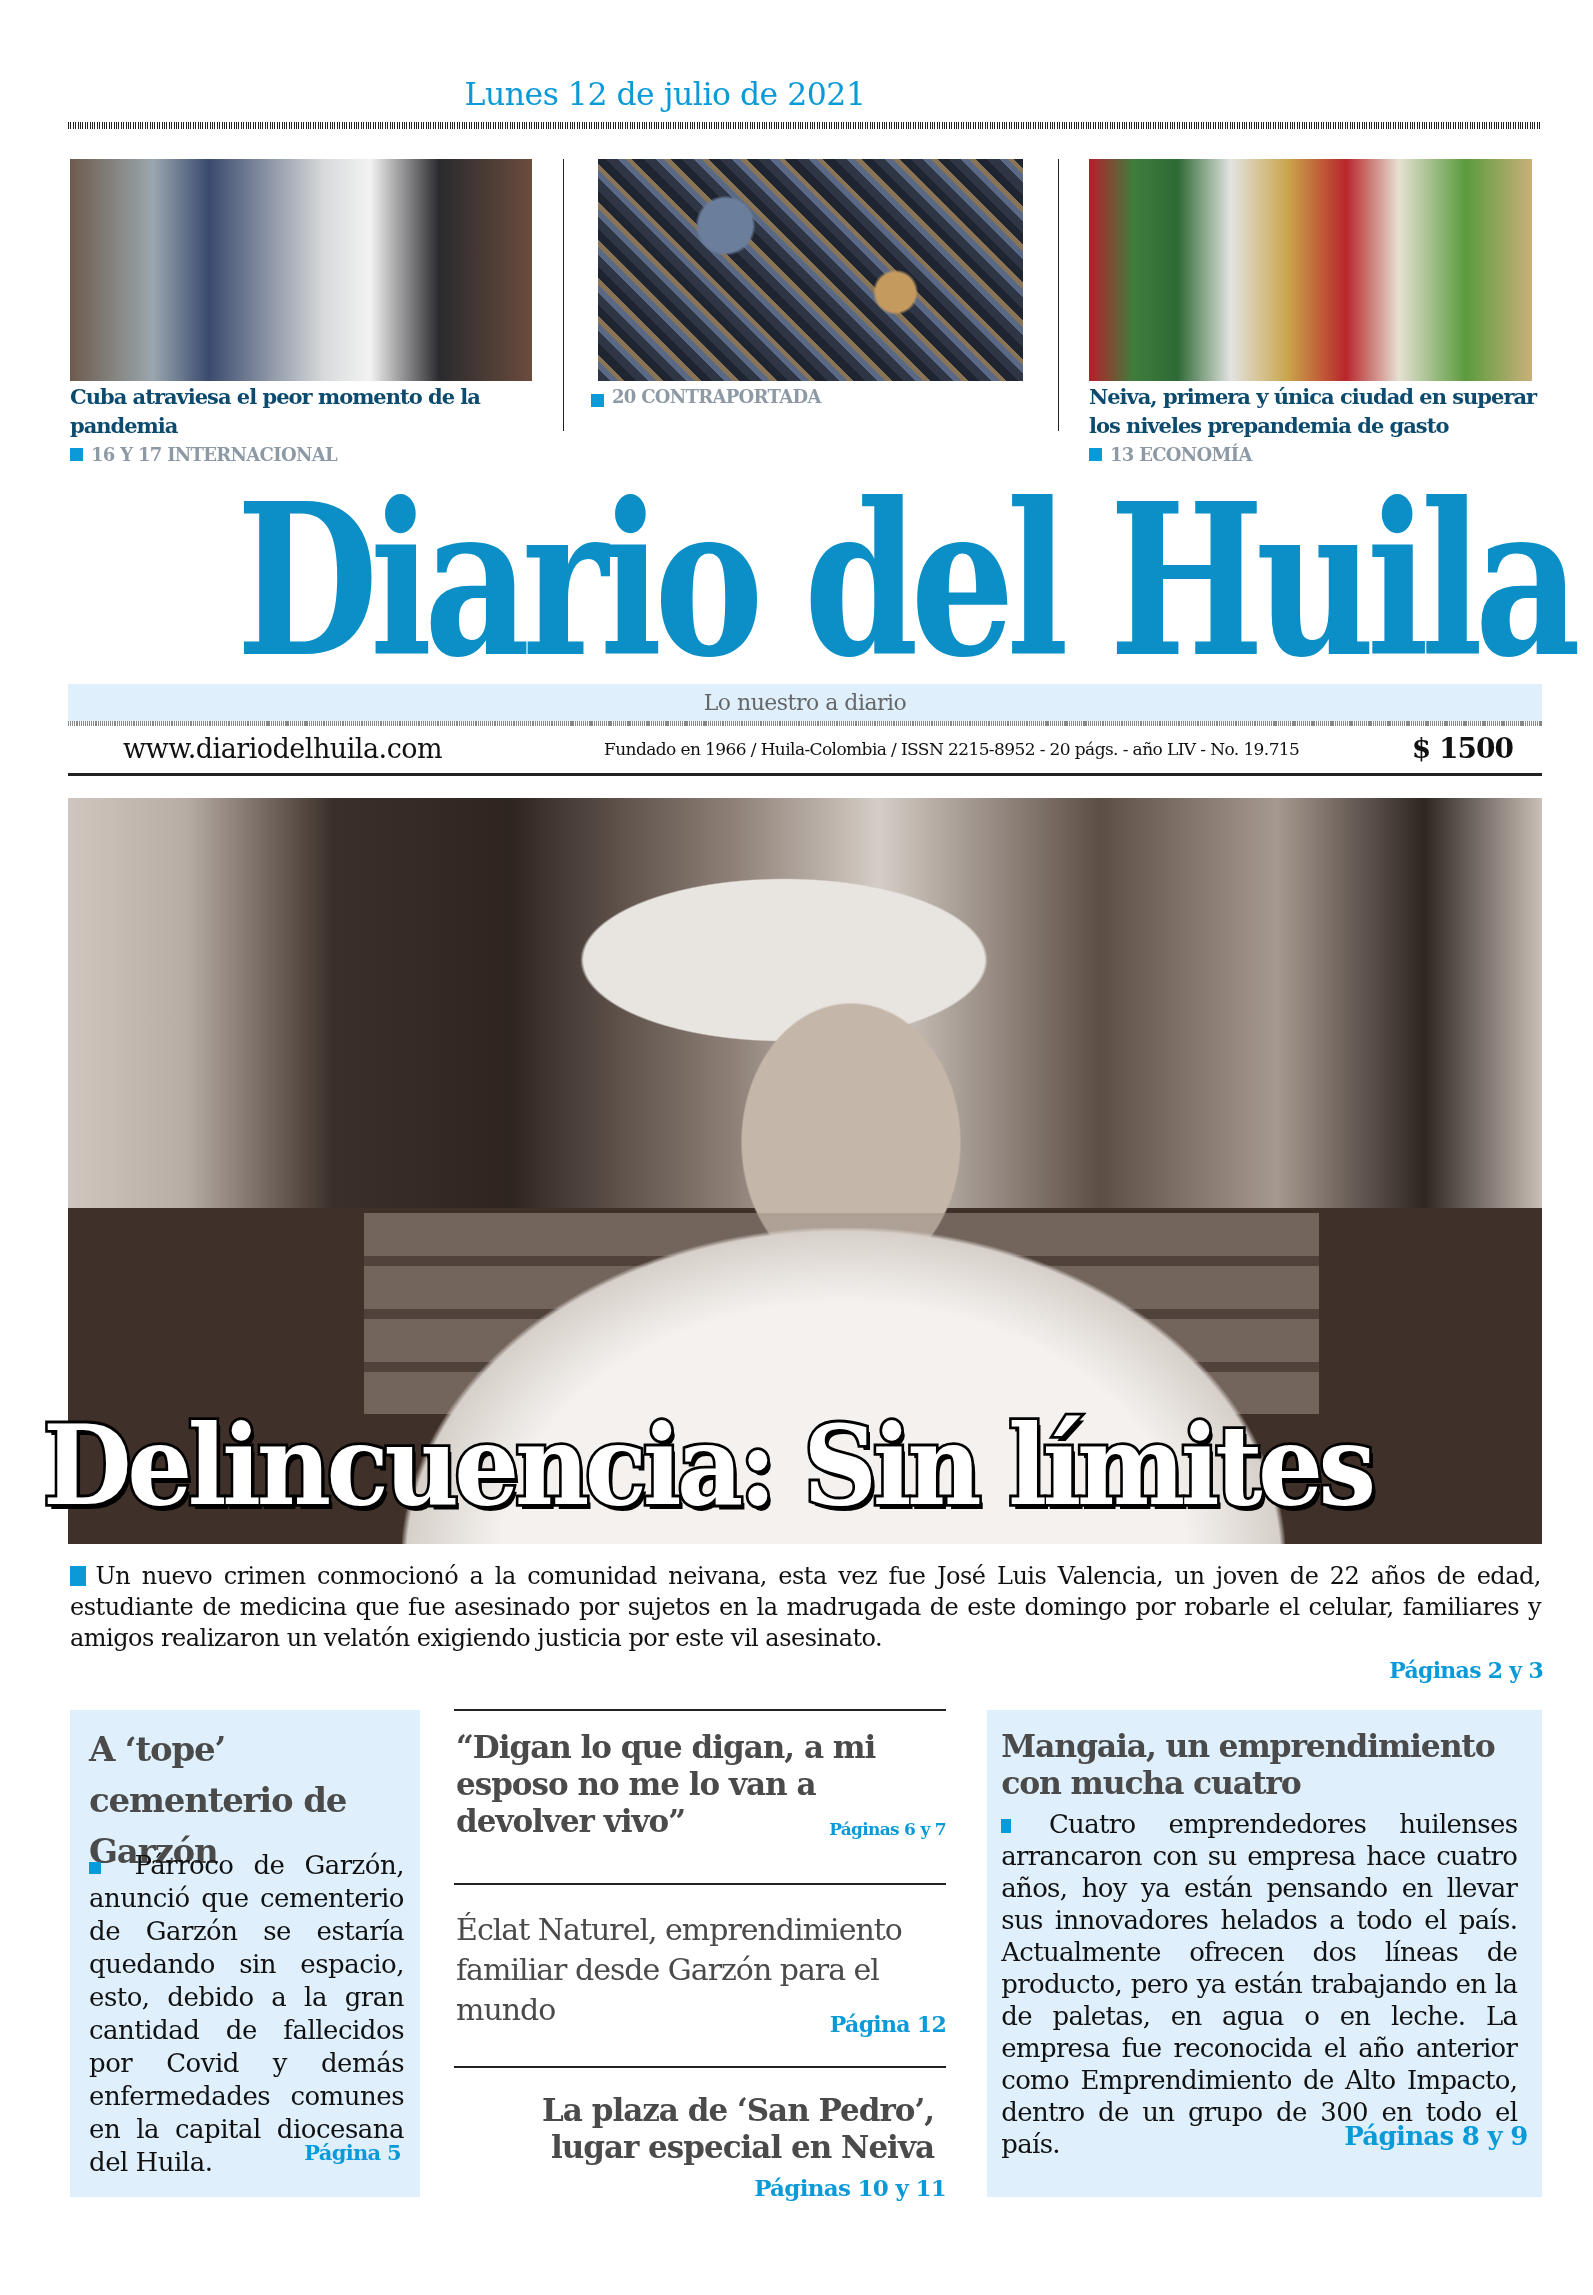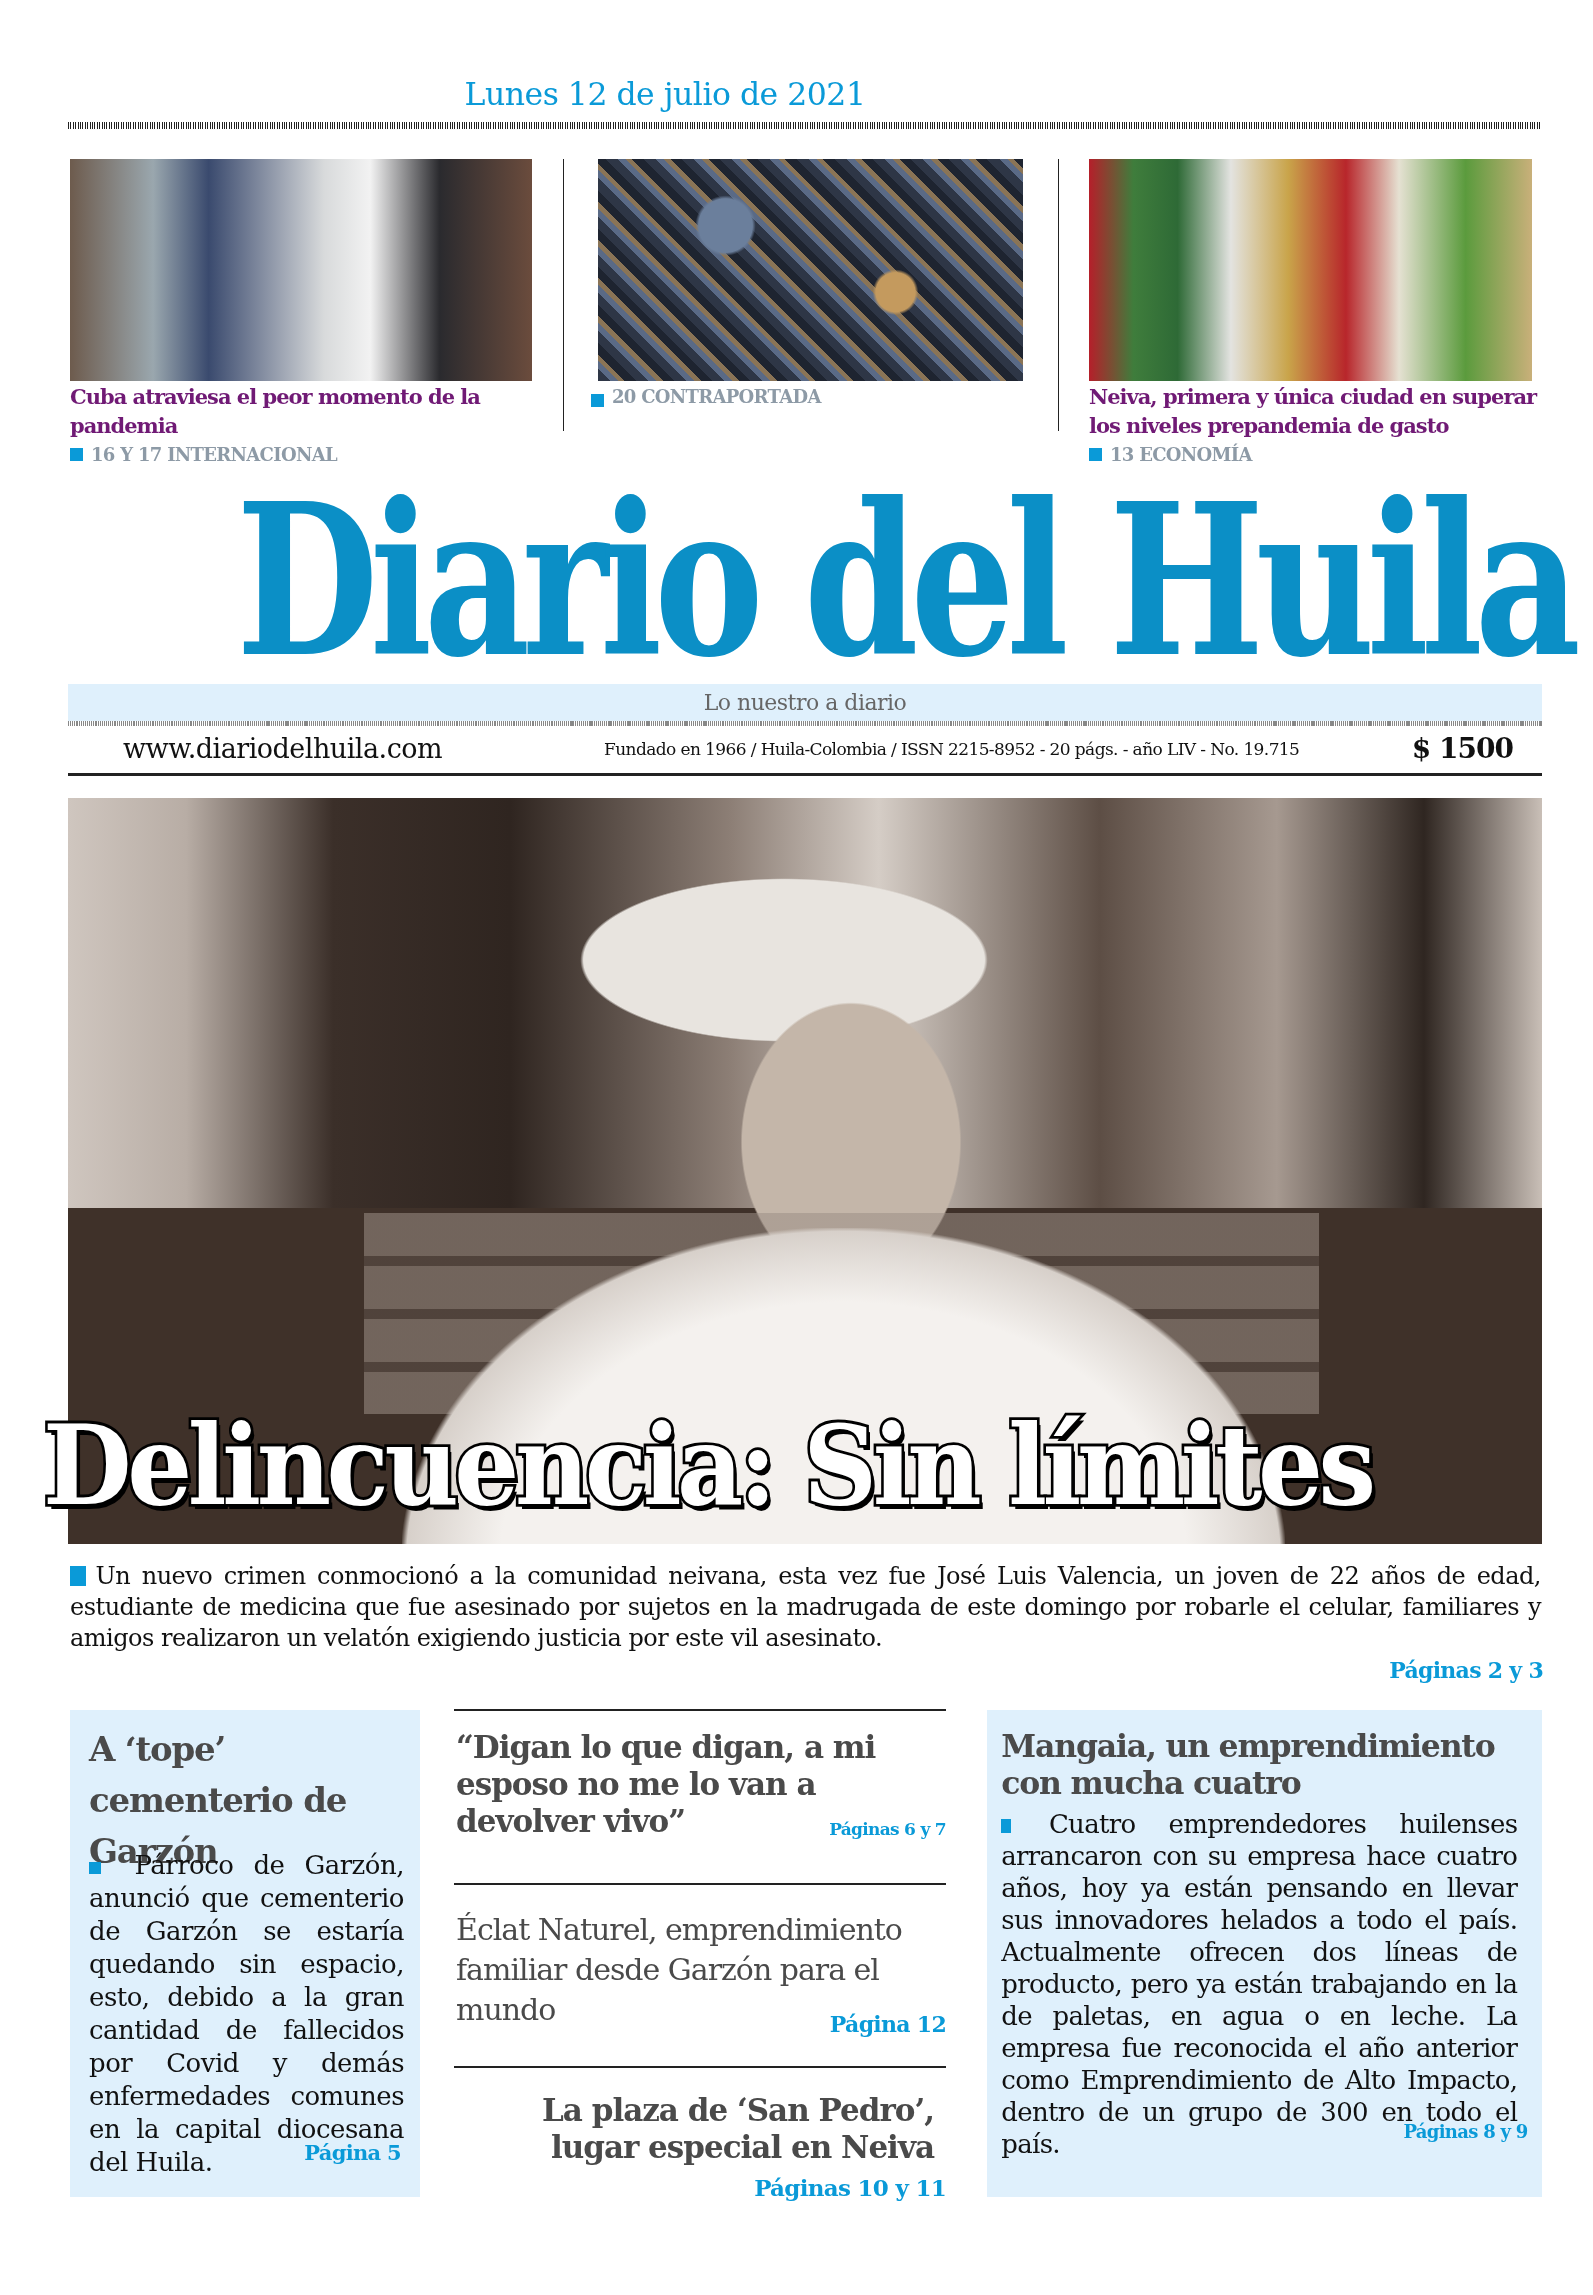--- a/index.html
+++ b/index.html
@@ -10,21 +10,21 @@
     .date { left:0; width:1330px; top:76px; text-align:center; font-family:"DejaVu Serif", serif; font-size:31.5px; color:#0a9ad8; letter-spacing:-0.5px; }
     .hatch { height:6.7px; background:repeating-linear-gradient(90deg,#222 0 1px,#fff 1px 2.4px); }
     .hatch.top { left:68px; width:1474px; top:122px; }
 
     
     .teaser-img { top:159px; height:222px; overflow:hidden; }
     .t1 { left:70px; width:462px; background:linear-gradient(90deg,#6d5b4d 0%,#9aa7ae 18%,#3a4a6e 30%,#d8dadb 55%,#f2f2f2 65%,#2a2a2e 80%,#6b4c3d 100%); }
     .t2 { left:598px; width:425px; background:radial-gradient(circle at 30% 30%,#6b7f9c 0 8%,transparent 9%), radial-gradient(circle at 70% 60%,#c49a5e 0 6%,transparent 7%), repeating-linear-gradient(45deg,#2e3646 0 8.6px,#5a6a86 8.6px 14.3px,#8a7456 14.3px 19px,#1e2430 19px 27px); }
     .t3 { left:1089px; width:443px; background:linear-gradient(90deg,#b51f2a 0%,#3f7d3c 10%,#2e6a36 20%,#e3e3e0 32%,#c9a44a 45%,#b8262b 58%,#e5e1d2 70%,#5b9b3d 85%,#c9b07a 100%); }
     .vsep { width:1.4px; background:#222; top:159px; height:272px; }
-    .teaser-title { font-family:"DejaVu Serif", serif; font-weight:bold; font-size:21px; line-height:29px; letter-spacing:-1px; color:#701a75; }
+    .teaser-title { font-family:"DejaVu Serif", serif; font-weight:bold; font-size:21px; line-height:29px; letter-spacing:-1px; color:#0c4a6e; }
     .teaser-ref { font-family:"DejaVu Serif", serif; font-weight:bold; font-size:18px; color:#8d9aa6; letter-spacing:-0.7px; display:flex; align-items:center; gap:7.6px; }
     .sq { display:inline-block; width:13.4px; height:13.4px; background:#0a9ad8; }
 
     
     .mast { left:76px; width:1456px; top:480px; height:201px; text-align:center; font-family:"DejaVu Serif", serif; font-weight:bold; font-size:210px; line-height:201px; color:#0b8fc6; letter-spacing:-10.5px; transform:scaleX(0.78); transform-origin:center; white-space:nowrap; }
     .slogan-band { left:68px; width:1474px; top:684px; height:37px; background:#dff0fc; }
     .slogan { left:68px; width:1474px; top:684px; height:37px; text-align:center; font-size:22px; line-height:37px; color:#666; letter-spacing:-0.5px; }
     .hatch.mid { left:68px; width:1474px; top:721px; height:4.8px; background:repeating-linear-gradient(90deg,#888 0 1px,#fff 1px 1.9px); }
     .info-row { left:68px; width:1474px; top:728px; height:38px; }
     .site { left:55px; top:4.8px; font-size:27px; color:#111; letter-spacing:-0.5px; }
@@ -57,21 +57,21 @@
     .box-right { left:987px; top:1710px; width:555px; height:487px; }
     .box-title { color:#4a4a4a; font-weight:bold; font-family:"DejaVu Serif", serif; letter-spacing:-1.2px; }
     .bl-title { left:19px; top:14.3px; width:315px; font-size:34px; line-height:51px; }
     .bl-body { left:19px; top:139px; width:315px; font-size:26px; line-height:33px; text-align:justify; color:#111; letter-spacing:-0.5px; }
     .bl-body .sq { width:12.4px; height:12.4px; margin-right:33px; }
     .bl-ref { right:19px; top:430px; font-size:21px; }
 
     .br-title { left:14.3px; top:16.7px; width:525px; font-size:31.5px; line-height:37px; }
     .br-body { left:14.3px; top:98px; width:516px; font-size:26px; line-height:32px; text-align:justify; color:#111; letter-spacing:-0.7px; }
     .br-body .sq { width:9.6px; height:14.3px; margin-right:38px; }
-    .br-ref { right:14.3px; top:411px; font-size:18px;text-align:right; }
+    .br-ref { right:14.3px; top:411px; font-size:26px;text-align:right; }
 
     .hr { background:#222; height:1.9px; }
     .mid-col { left:454px; width:492px; }
     .mid-item-title { color:#4a4a4a; font-family:"DejaVu Serif", serif; letter-spacing:-1px; }
     .m1 { top:1729px; font-size:31px; line-height:37px; font-weight:bold; width:430px; }
     .m1-ref { right:14.3px; top:1819px; font-size:17px; }
     .m2 { top:1910px; font-size:30px; line-height:40px; font-weight:normal; width:478px; }
     .m2-ref { right:14.3px; top:2011px; font-size:22px; }
     .m3 { top:2092px; font-size:31px; line-height:37px; font-weight:bold; width:478px; }
     .m3-ref { right:14.3px; top:2174px; font-size:23px; }

